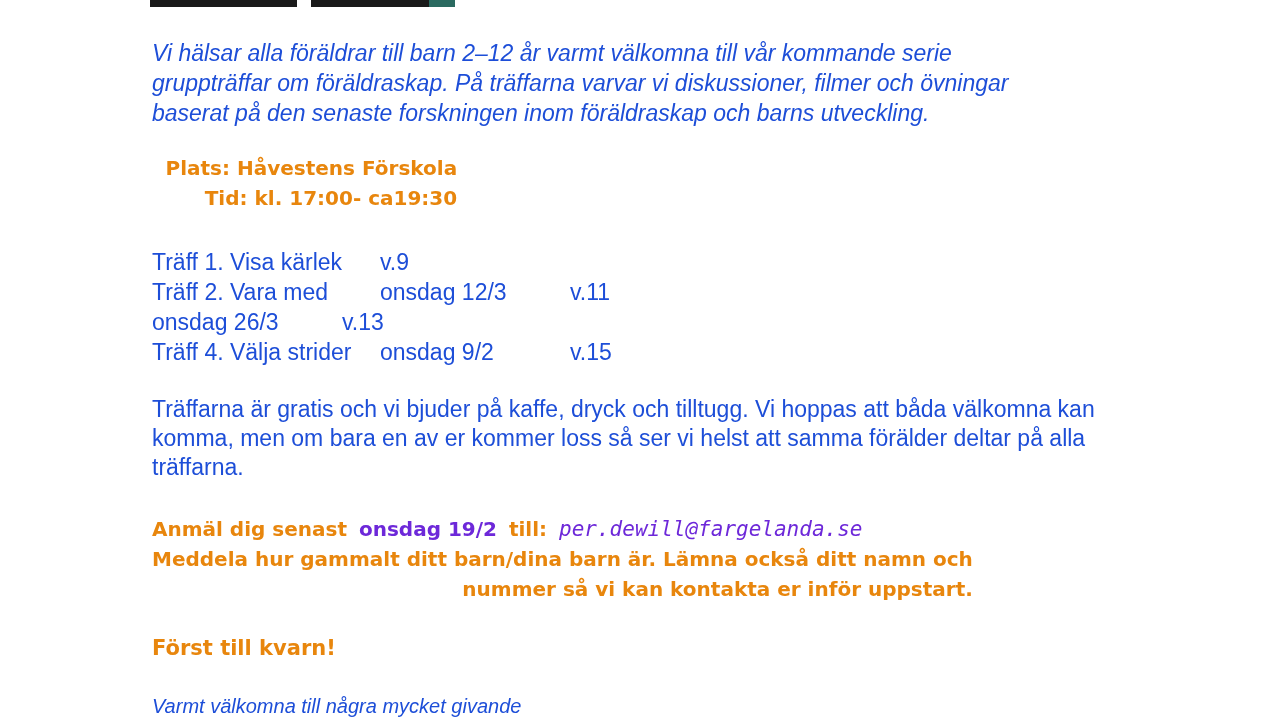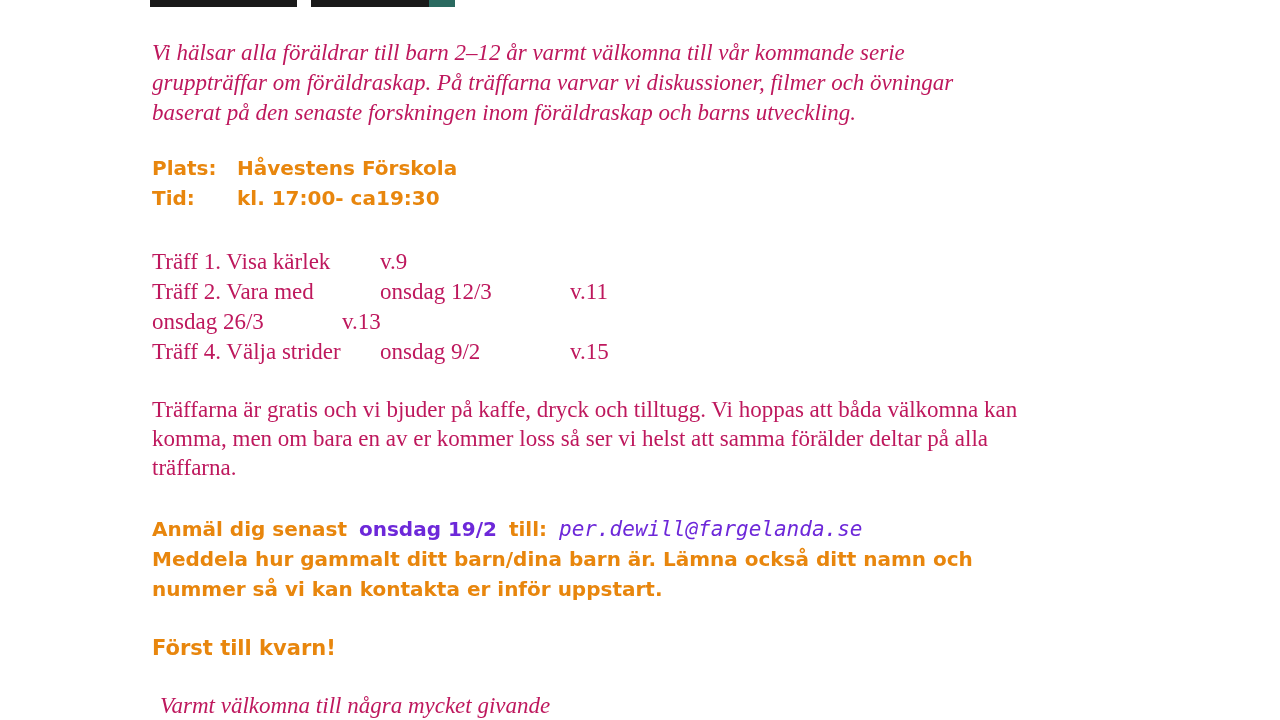--- a/index.html
+++ b/index.html
@@ -10,27 +10,28 @@
     background: #ffffff;
     overflow: hidden;
   }
   .page {
     position: relative;
     width: 1280px;
     height: 720px;
     background: #ffffff;
   }
   .serif {
-    font-family: Liberation Serif, serif;
-    color: #be185d;
+    font-family: Liberation Sans, sans-serif;
+    color: #1d4ed8;
   }
   .italic { font-style: italic; }
   .sans {
     font-family: "DejaVu Sans", "Liberation Sans", sans-serif;
     font-weight: bold;
+    text-align: right;
   }
   .mono {
     font-family: "DejaVu Sans Mono", "Liberation Mono", monospace;
     font-weight: normal;
     font-style: italic;
   }
   .orange { color: #E8860D; }
   .black  { color: #6d28d9; }
 
   
@@ -88,22 +89,22 @@
   .signup .mono { font-size: 21px; }
 
   .first-come {
     position: absolute;
     top: 633px; left: 152px;
     font-size: 21px;
     line-height: 30px;
   }
   .farewell {
     position: absolute;
-    top: 691px; left: 160px;
-    font-size: 23px;
+    top: 691px; left: 152px;
+    font-size: 20px;
     line-height: 30px;
   }
 </style>
 </head>
 <body>
 
 <div class="page">
 
   <div class="cutoff-bar">
     <span class="seg1"></span>

